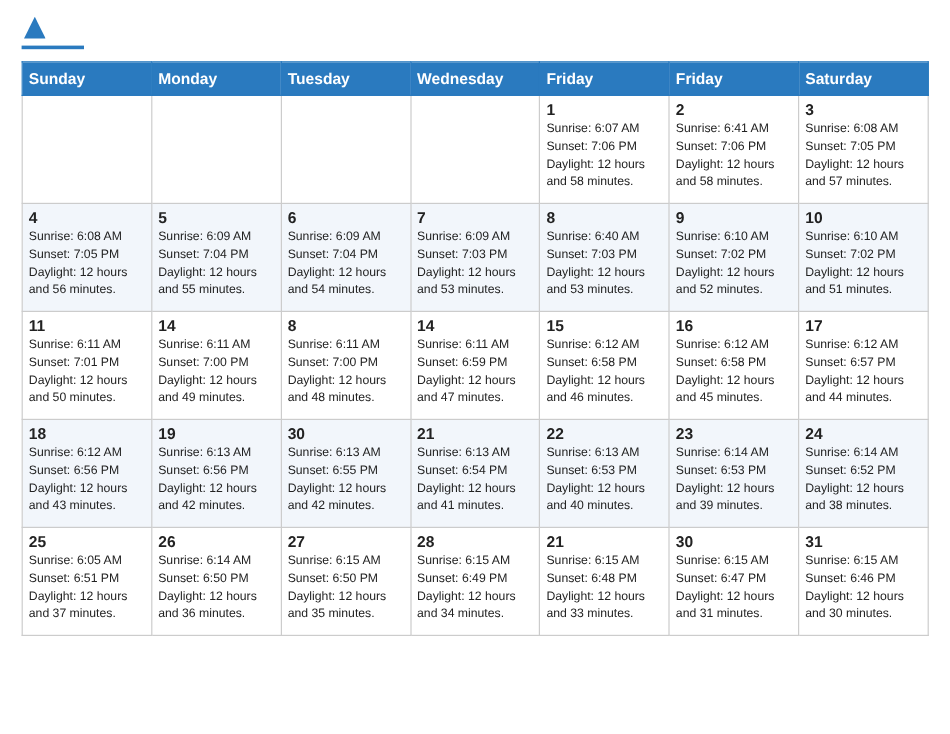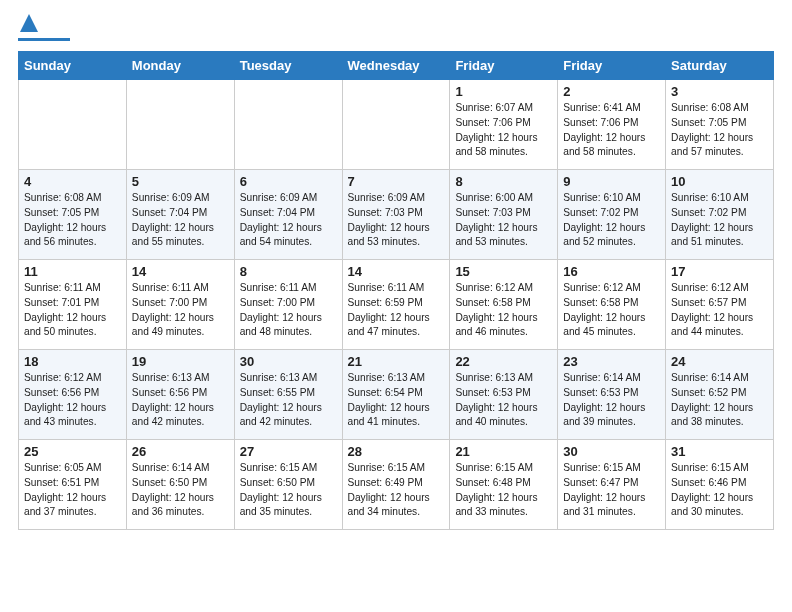--- a/index.html
+++ b/index.html
@@ -181,21 +181,21 @@
           </td>
           <td>
             <span class="day-num">7</span>
             <div class="day-detail">Sunrise: 6:09 AM
 Sunset: 7:03 PM
 Daylight: 12 hours
 and 53 minutes.</div>
           </td>
           <td>
             <span class="day-num">8</span>
-            <div class="day-detail">Sunrise: 6:00 AM
+            <div class="day-detail">Sunrise: 6:40 AM
 Sunset: 7:03 PM
 Daylight: 12 hours
 and 53 minutes.</div>
           </td>
           <td>
             <span class="day-num">9</span>
             <div class="day-detail">Sunrise: 6:10 AM
 Sunset: 7:02 PM
 Daylight: 12 hours
 and 52 minutes.</div>

